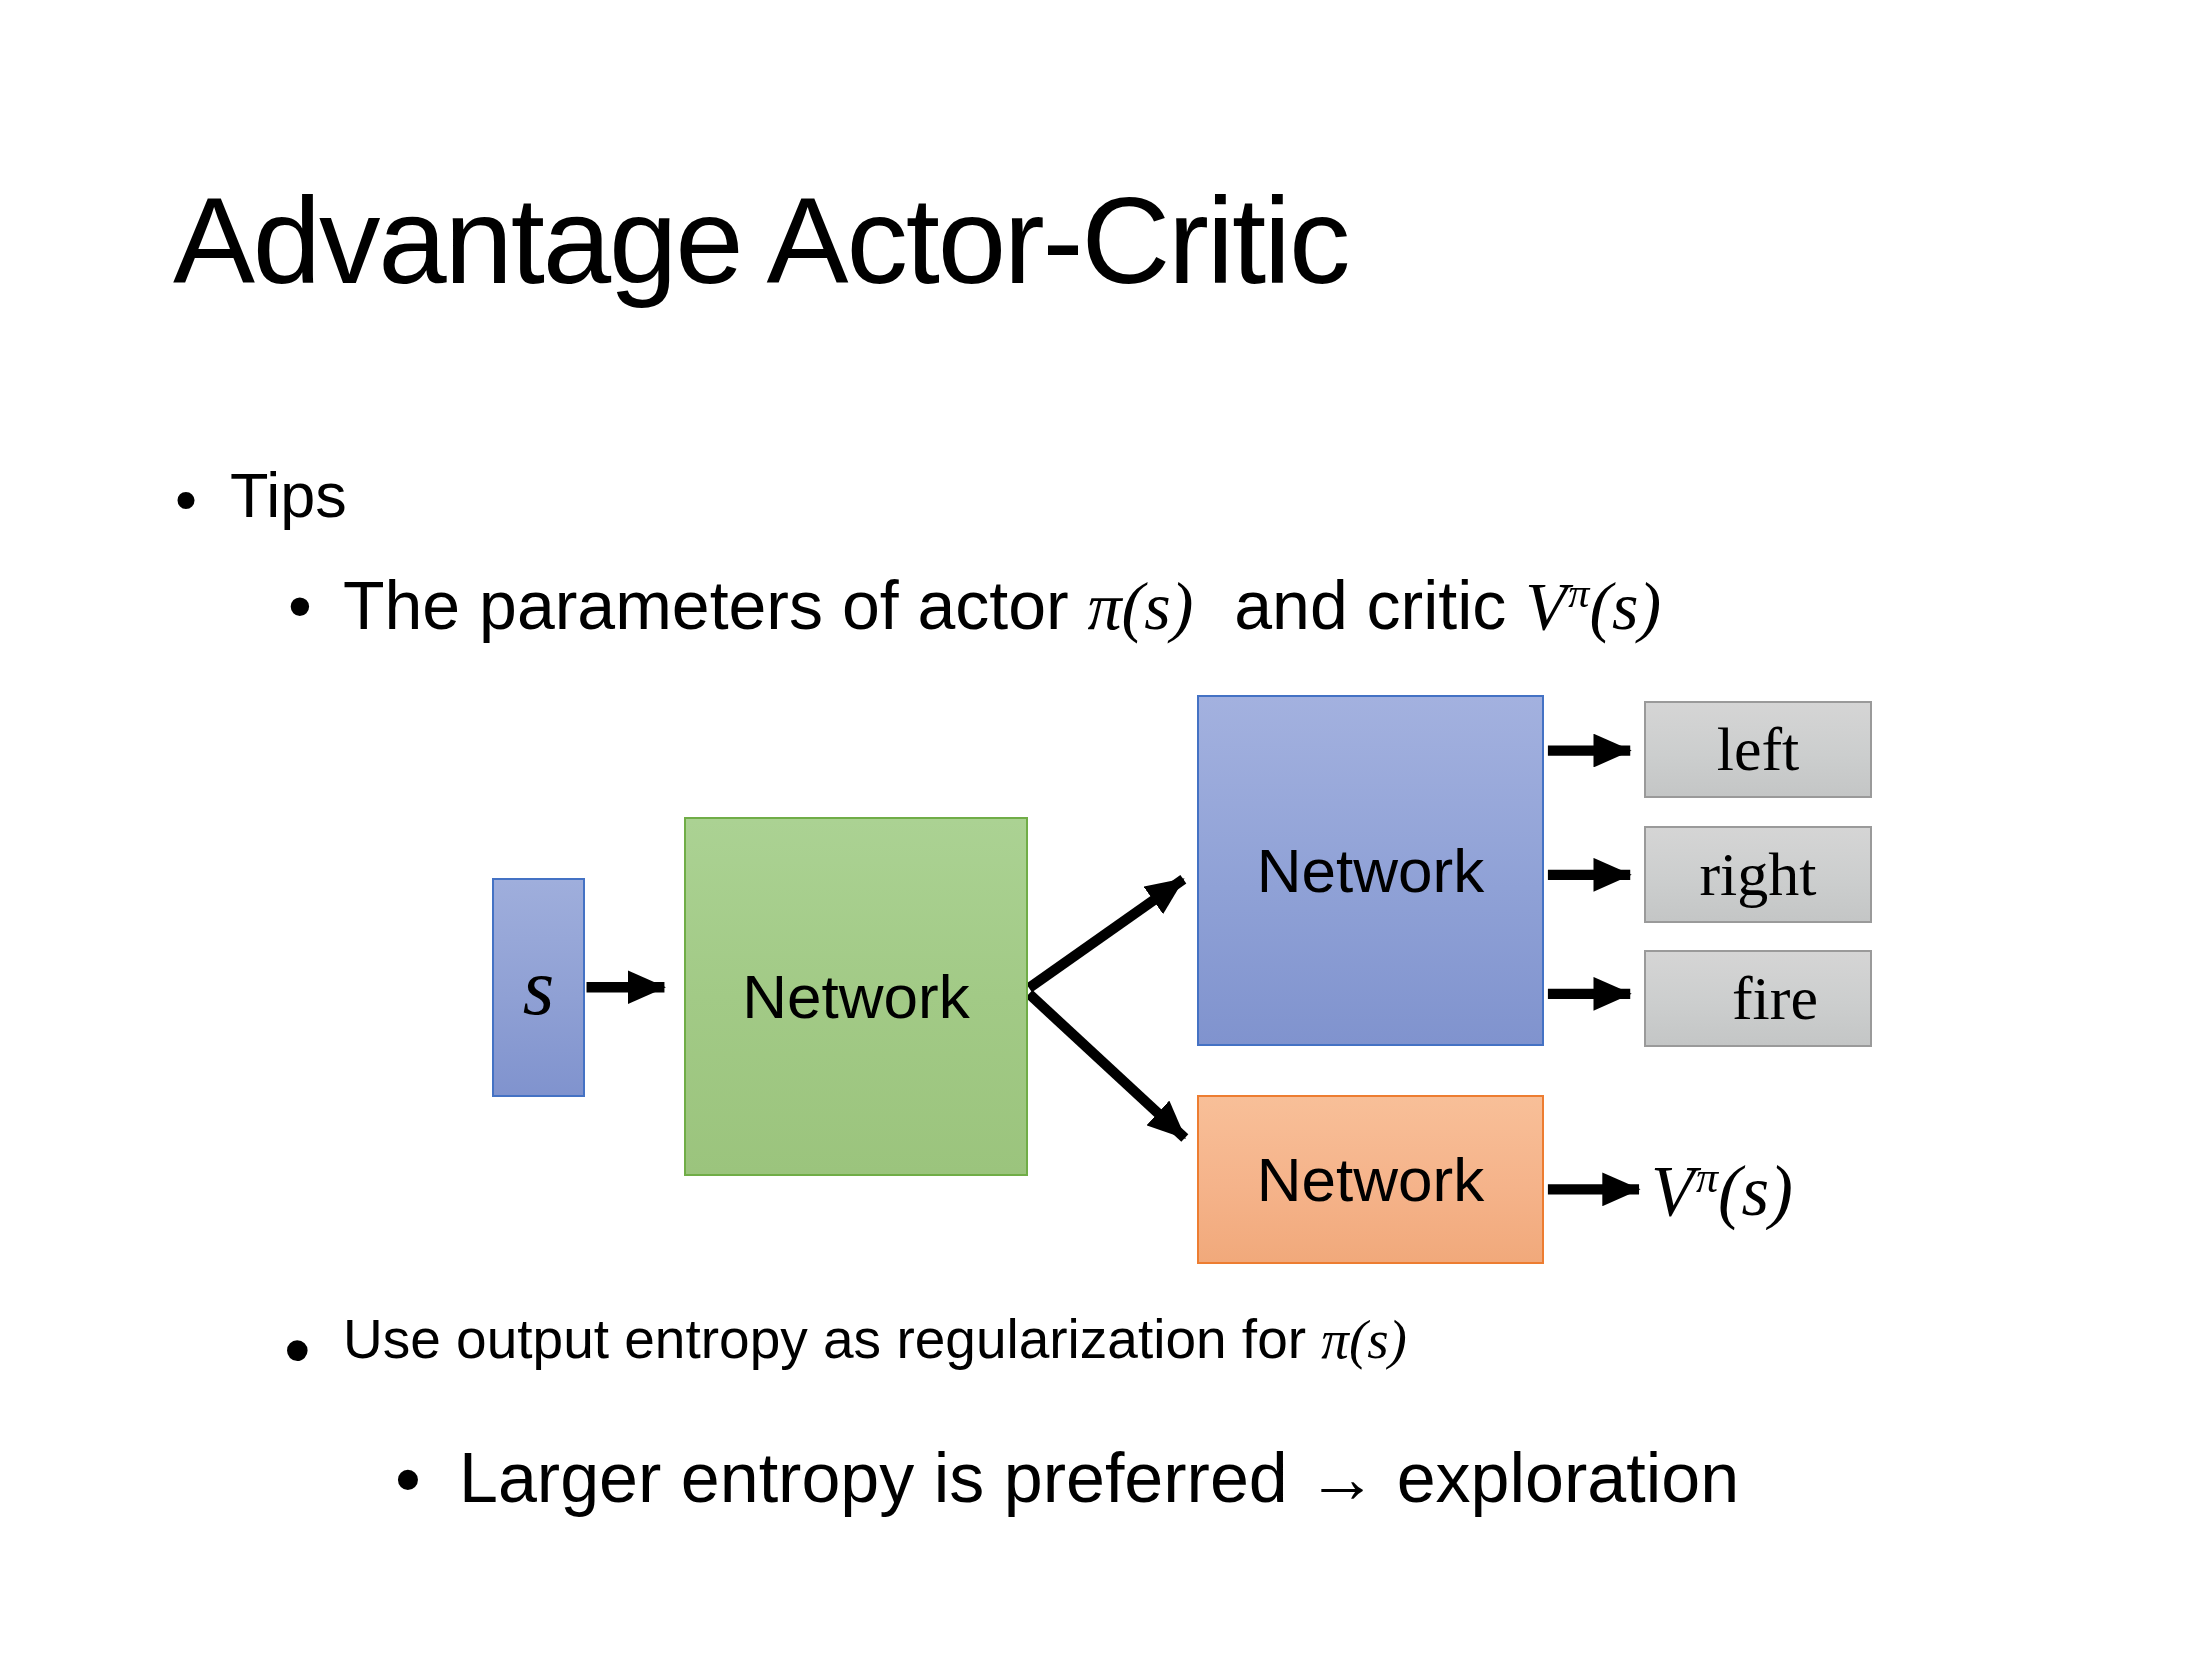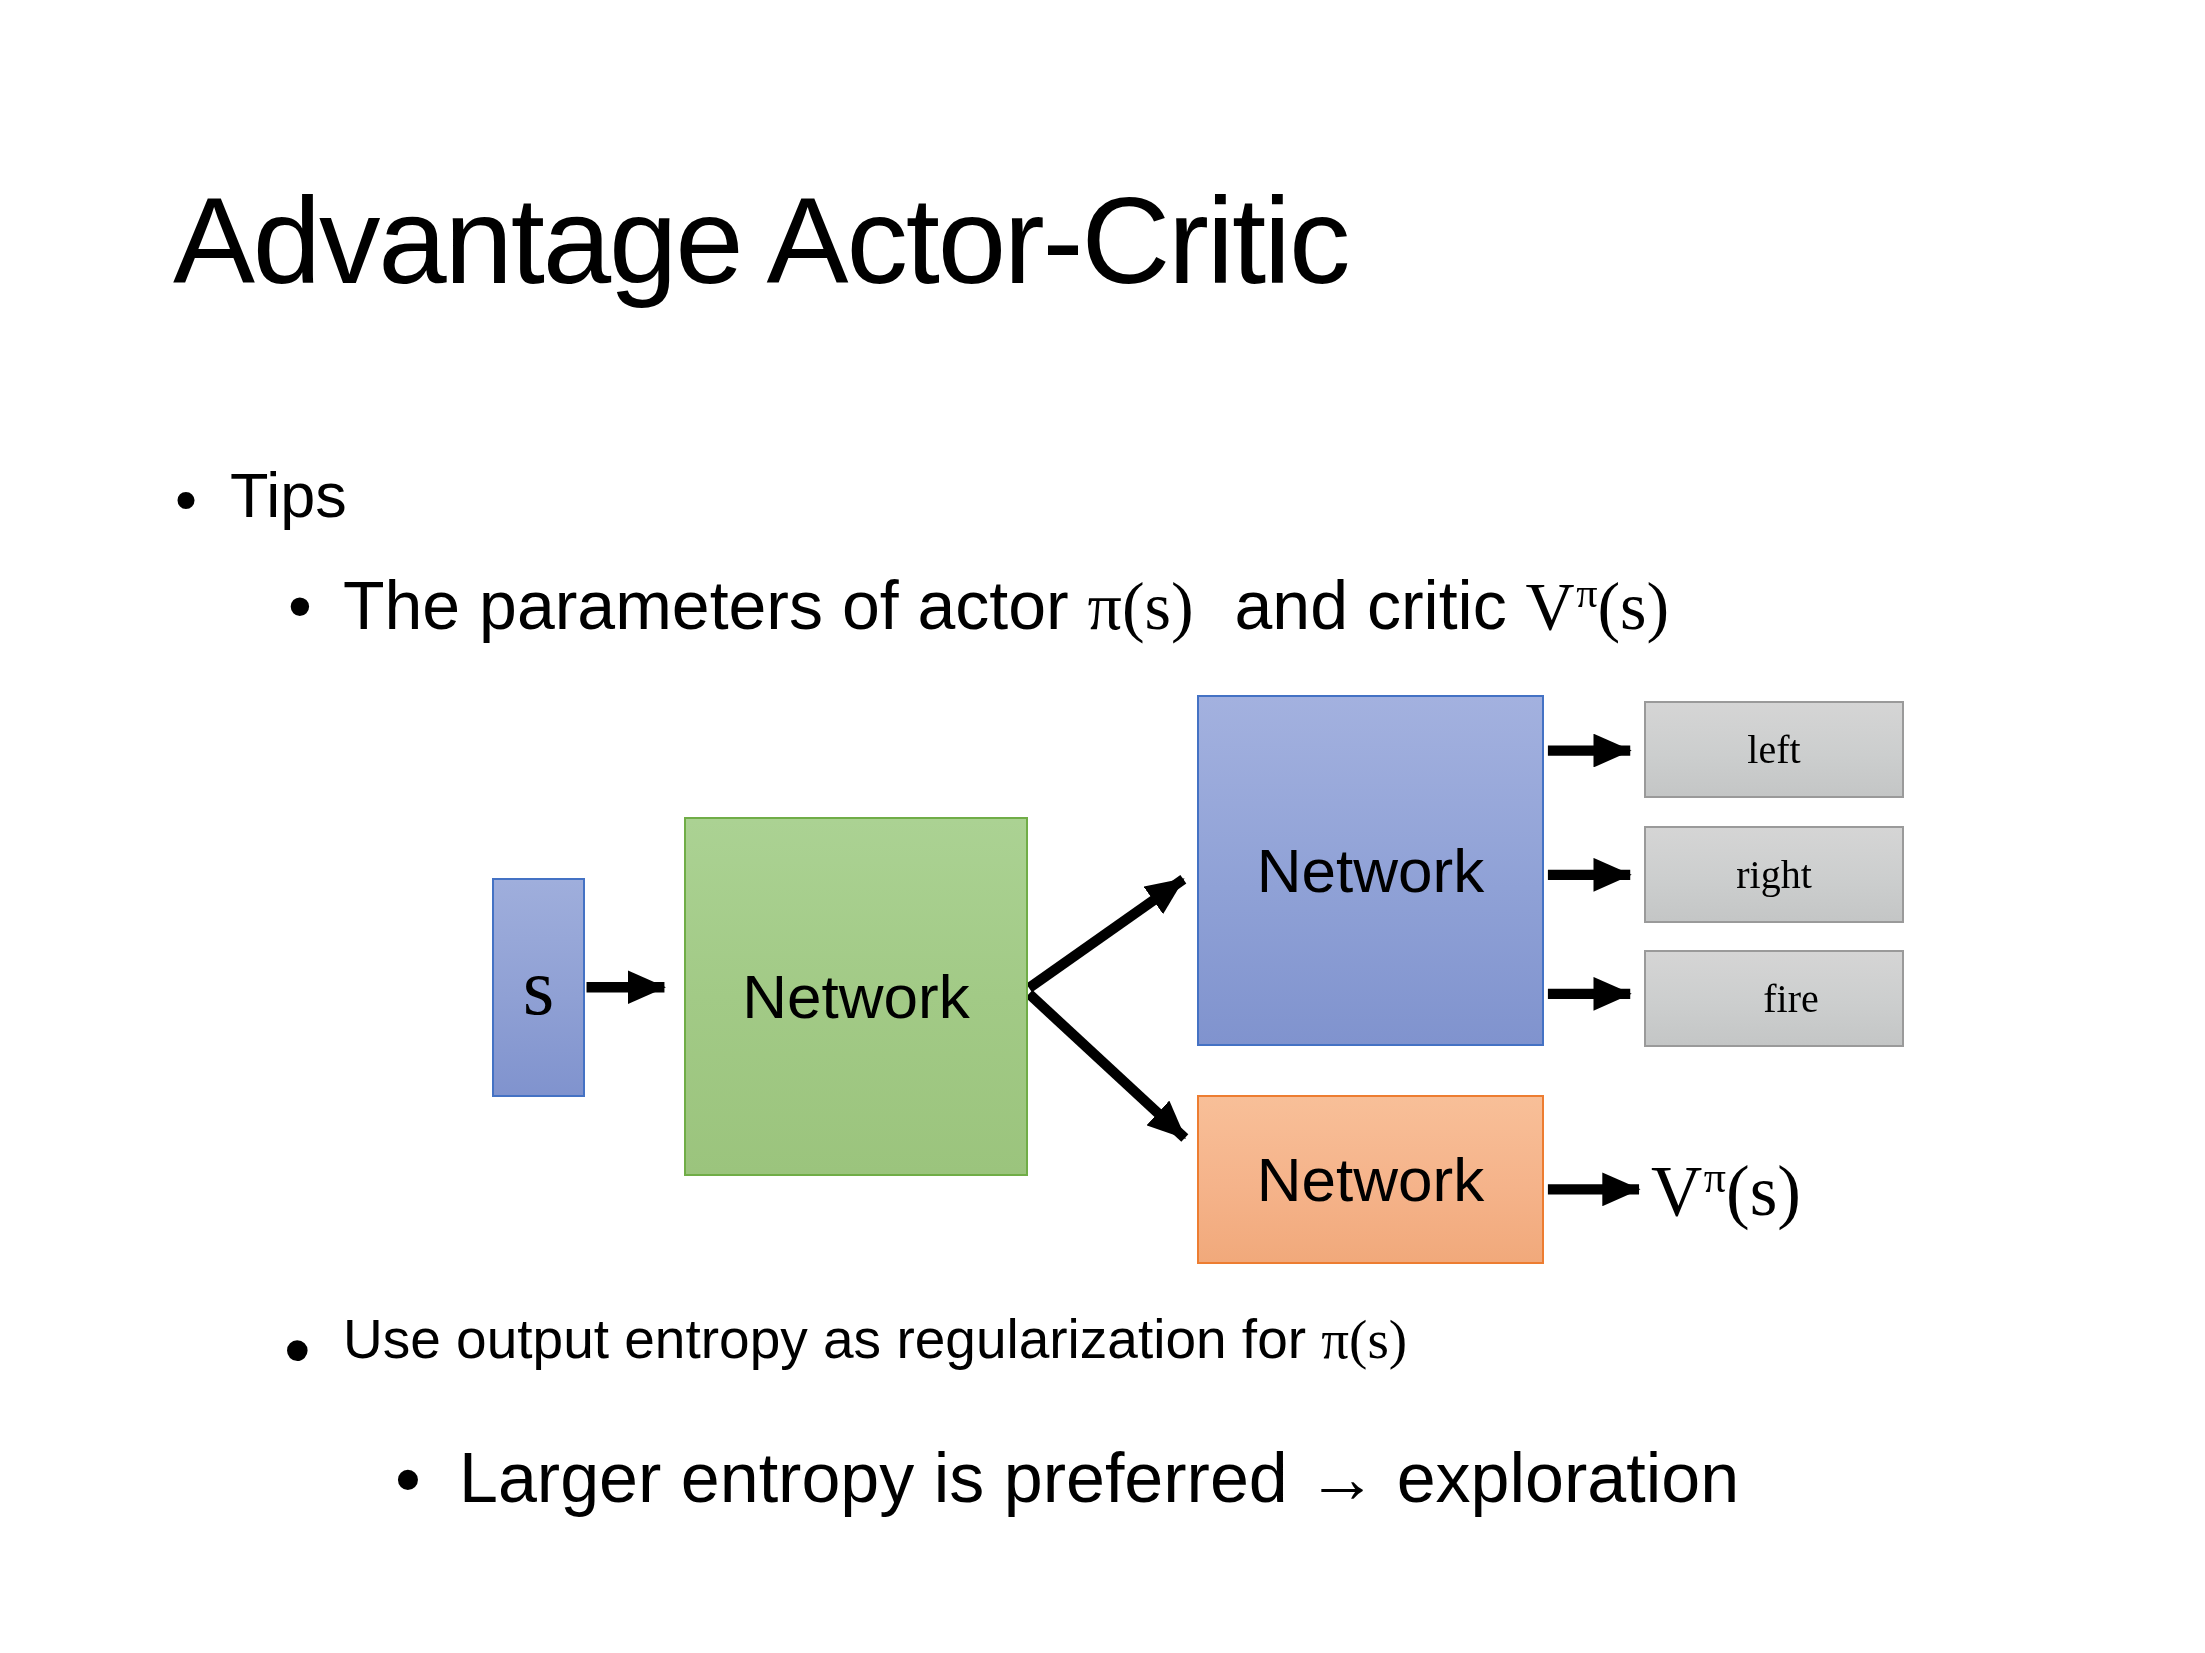--- a/index.html
+++ b/index.html
@@ -27,20 +27,21 @@
   .b3-dot   { left: 284px; top: 1312px; font-size: 76px; }
   .b4-dot   { left: 395px; top: 1443px; font-size: 74px; }
 
   .tips-line   { left: 230px; top: 464px;  font-size: 63px;  line-height: 1; white-space: nowrap; }
   .shared-line { left: 343px; top: 562px;  font-size: 68px;  line-height: 87px; white-space: nowrap; }
   .use-line    { left: 343px; top: 1312px; font-size: 55px; line-height: 1; white-space: nowrap; }
   .larger-line { left: 459px; top: 1443px; font-size: 70px; line-height: 1; white-space: nowrap; }
 
   .math {
     font-family: "Liberation Serif", serif;
+    font-style: italic;
     letter-spacing: 0;
   }
   .msup {
     font-size: 0.62em;
     position: relative;
     top: -0.52em;
     margin-left: 1.5px;
   }
   .gap-mid { margin-left: 22px; }
   .block-line { display: block; }
@@ -68,25 +69,25 @@
     left: 1197px; top: 695px; width: 347px; height: 351px;
     background: linear-gradient(180deg, #A3B1DF 0%, #8FA1D6 55%, #8093CE 100%);
     border: 2.2px solid #4472C4;
   }
   .critic-box {
     left: 1197px; top: 1095px; width: 347px; height: 169px;
     background: linear-gradient(180deg, #F8BF98 0%, #F5B38A 55%, #F1A97B 100%);
     border: 2.2px solid #ED7D31;
   }
   .action-box {
-    left: 1644px; width: 260px; height: 97px;
+    left: 1644px; width: 228px; height: 97px;
     background: linear-gradient(180deg, #D5D5D5 0%, #CCCECE 55%, #C4C6C6 100%);
     border: 2.2px solid #9A9A9A;
     font-family: "Liberation Serif", serif;
-    font-size: 40px;
+    font-size: 62px;
   }
   .action-left  { top: 701px; }
   .action-right { top: 826px; }
   .action-fire  { top: 950px; padding-left: 34px; }
 
   .value-label {
     left: 1651px; top: 1155px;
     font-size: 71px; line-height: 1;
     white-space: nowrap;
   }

